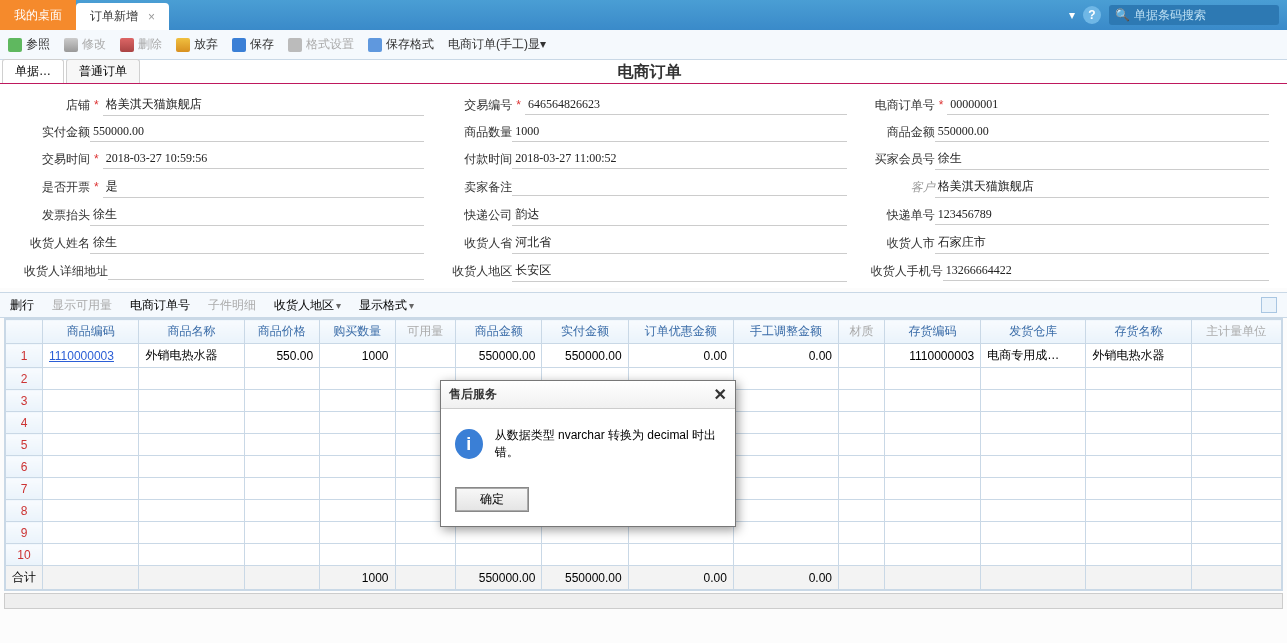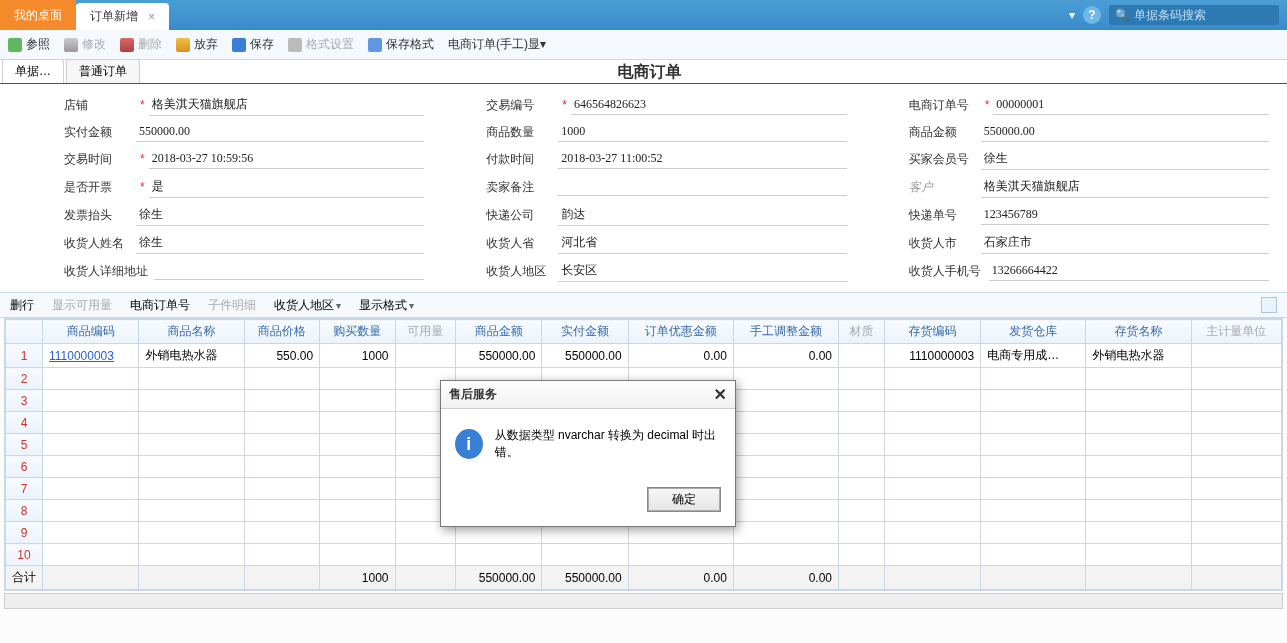--- a/index.html
+++ b/index.html
@@ -33,21 +33,21 @@
 
 
 .subtabs { height: 24px; display: flex; align-items: flex-end; padding-left: 2px; border-bottom: 1px solid #be185d; background:#fff; position:relative;}
 .subtab { padding: 3px 12px; border: 1px solid #d0d0d0; border-bottom: none; background: #f7f7f7; margin-right: 2px; border-radius: 3px 3px 0 0; }
 .subtab:first-child { background: #fff; }
 .doc-title { position:absolute; left:12px; right:0; text-align:center; top:2px; font-size: 16px; font-weight:bold; color:#333; pointer-events:none;}
 
 
 .form-area { padding: 10px 18px 6px 18px; display: grid; grid-template-columns: repeat(3, 1fr); column-gap: 16px; row-gap: 6px; background:#fff;}
 .field { display: flex; align-items: center; }
-.field .lbl { width: 72px; text-align: left; color: #333; margin-left: 46px; }
+.field .lbl { width: 72px; text-align: right; color: #333; }
 .field .req { color: #d33; margin: 0 4px;}
 .field .val { flex: 1; border-bottom: 1px solid #ccc; padding: 2px 3px; min-height: 18px; color:#222;font-family:Liberation Serif, serif;}
 
 
 .grid-toolbar { height: 26px; border-top: 1px solid #c9d8e6; border-bottom: 1px solid #c9d8e6; background: #f5f9fd; display: flex; align-items: center; padding: 0 10px; gap: 18px; margin-top:4px;}
 .grid-toolbar .gbtn { cursor: pointer; }
 .grid-toolbar .gbtn.disabled { color: #aaa; }
 .grid-toolbar .caret-s { font-size: 10px; color: #666; margin-left:2px;}
 .grid-expand { margin-left:auto; width:16px; height:16px; border:1px solid #a9c6e2; background:#eaf3fb; }
 
@@ -63,21 +63,21 @@
 .total-row td { background: #f3f3f3; font-weight: normal; }
 .hscroll { height:16px; background:#eee; border:1px solid #ccc; margin:2px 4px 0 4px;}
 
 
 .modal-back { position: absolute; inset: 0; }
 .modal { position: absolute; left: 440px; top: 380px; width: 296px; background: #fff; border: 1px solid #777; box-shadow: 2px 3px 10px rgba(0,0,0,.4); }
 .modal-title { height: 28px; background: linear-gradient(#fff,#f0f0f0); border-bottom: 1px solid #ccc; display: flex; align-items: center; padding: 0 8px; font-weight: bold; color:#333;}
 .modal-close { margin-left: auto; cursor: pointer; font-size: 16px; }
 .modal-body { padding: 18px 14px; display: flex; align-items: center; gap: 12px; }
 .info-ico { width: 30px; height: 30px; border-radius: 50%; background: #3a7fd6; color: #fff; display: flex; align-items: center; justify-content: center; font-weight: bold; font-size: 18px; }
-.modal-footer { padding: 8px 14px 14px 14px; display: flex; justify-content: flex-end; }
+.modal-footer { padding: 8px 14px 14px 14px; display: flex; }
 .modal-btn { border: 1px solid #888; background: linear-gradient(#f8f8f8,#e4e4e4); padding: 3px 24px; cursor: pointer; box-shadow: 0 0 0 1px #aaa inset;}
 </style>
 </head>
 <body>
 
 <div class="topbar">
   <div class="tab active-orange">
       <span>我的桌面</span>
     </div>
   <div class="tab active-white">

